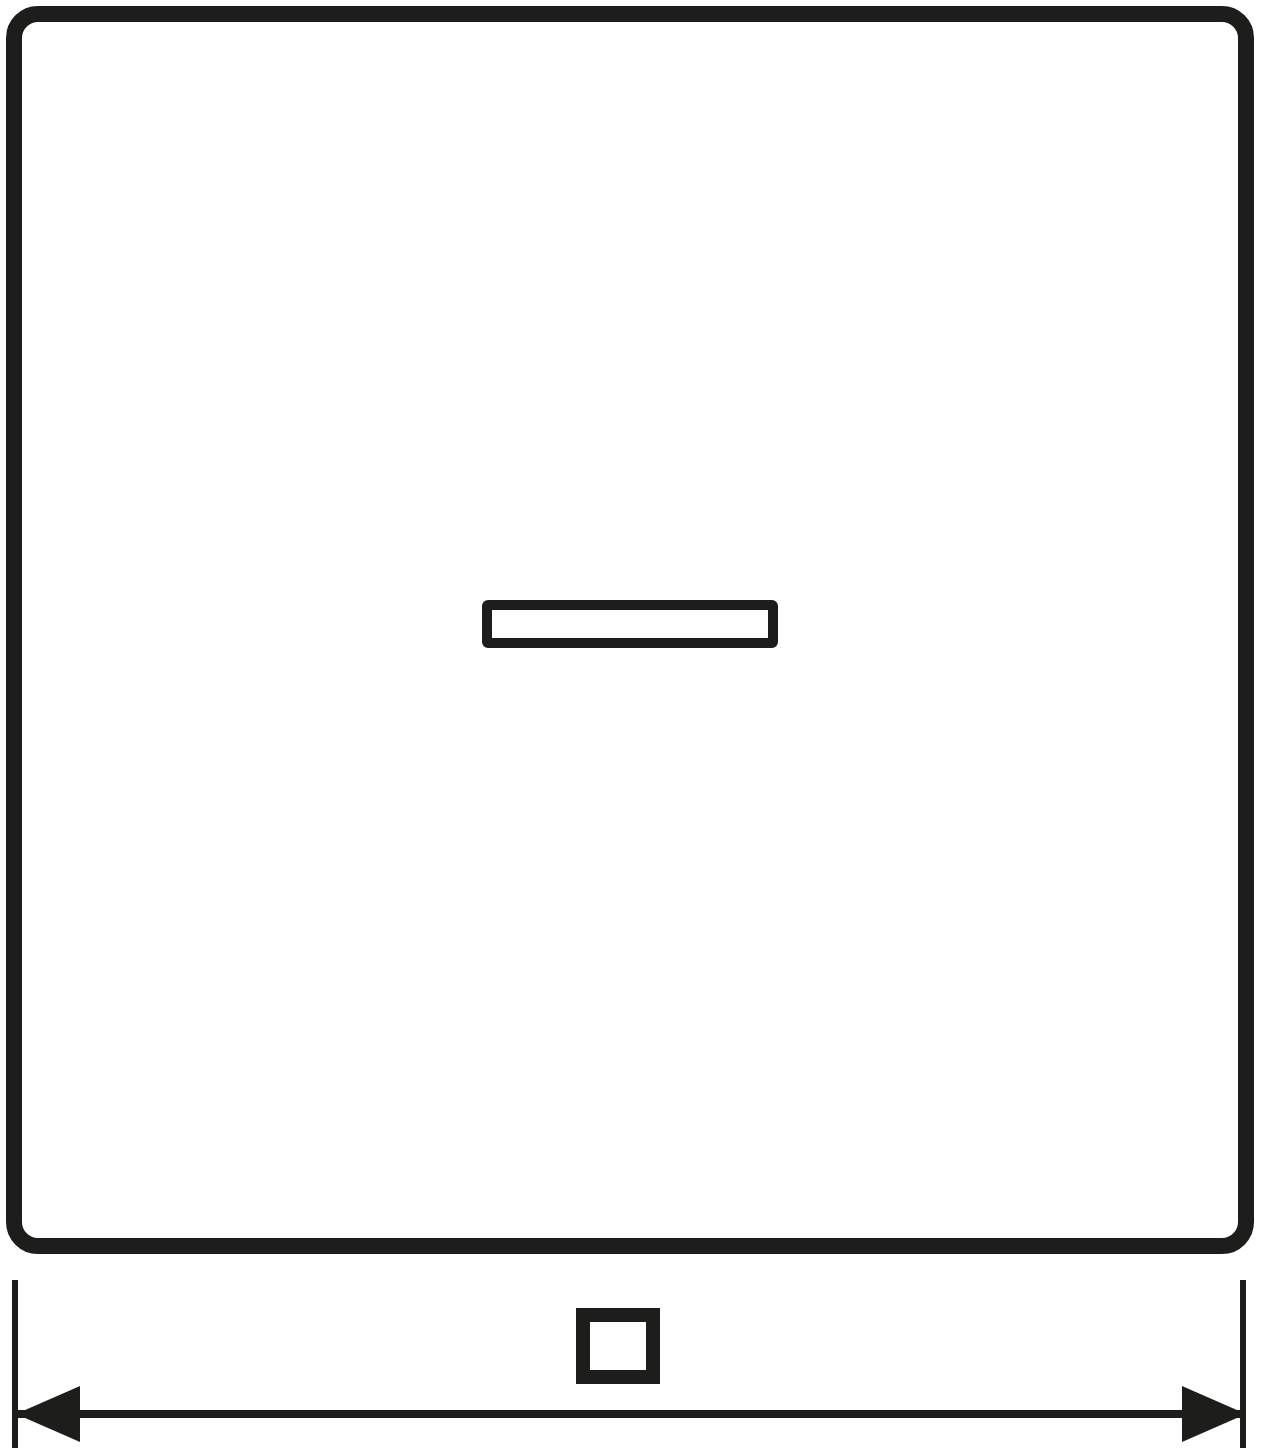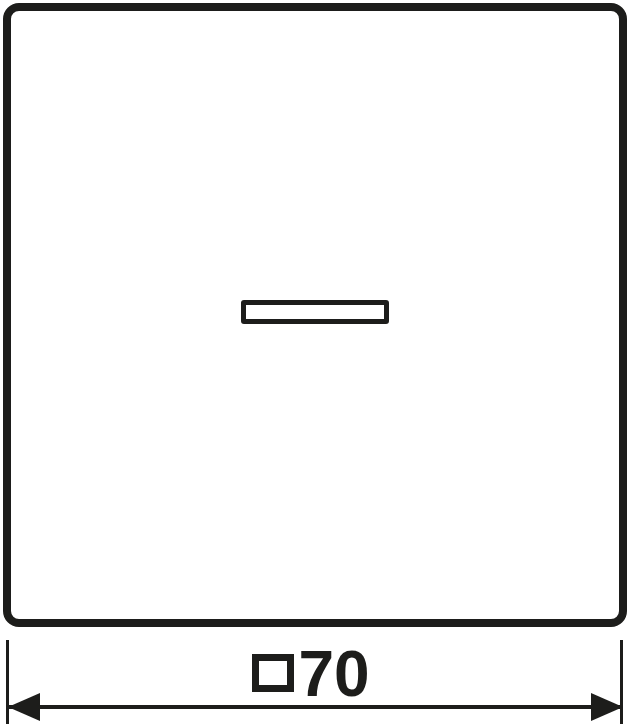--- a/index.html
+++ b/index.html
@@ -106,16 +106,16 @@
 
   <div class="lens"></div>
 
   <div>
     <div class="ext-line left"></div>
     <div class="ext-line right"></div>
     <div class="dim-line"></div>
     <div class="arrowhead left"></div>
     <div class="arrowhead right"></div>
 
-    <div class="dim-label"><span class="square-symbol"></span><span>70</span></div>
+    <div class="dim-label"><span class="square-symbol"></span></div>
   </div>
 
 </div>
 
 </body></html>

